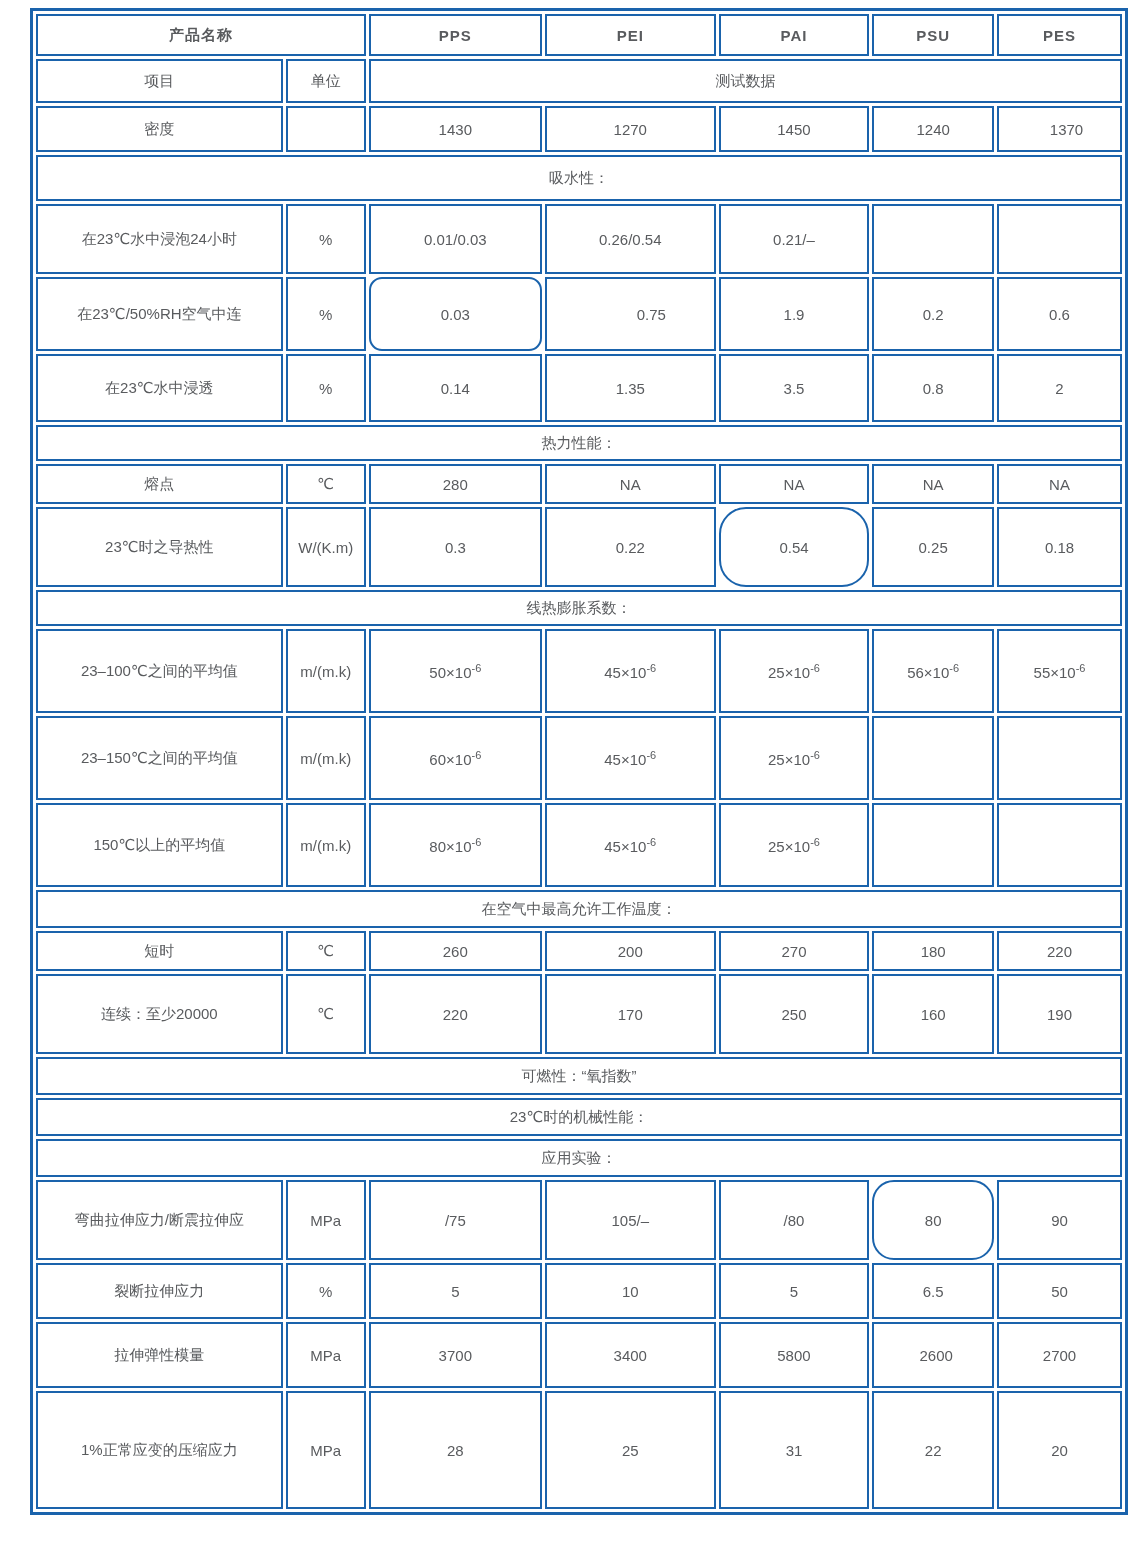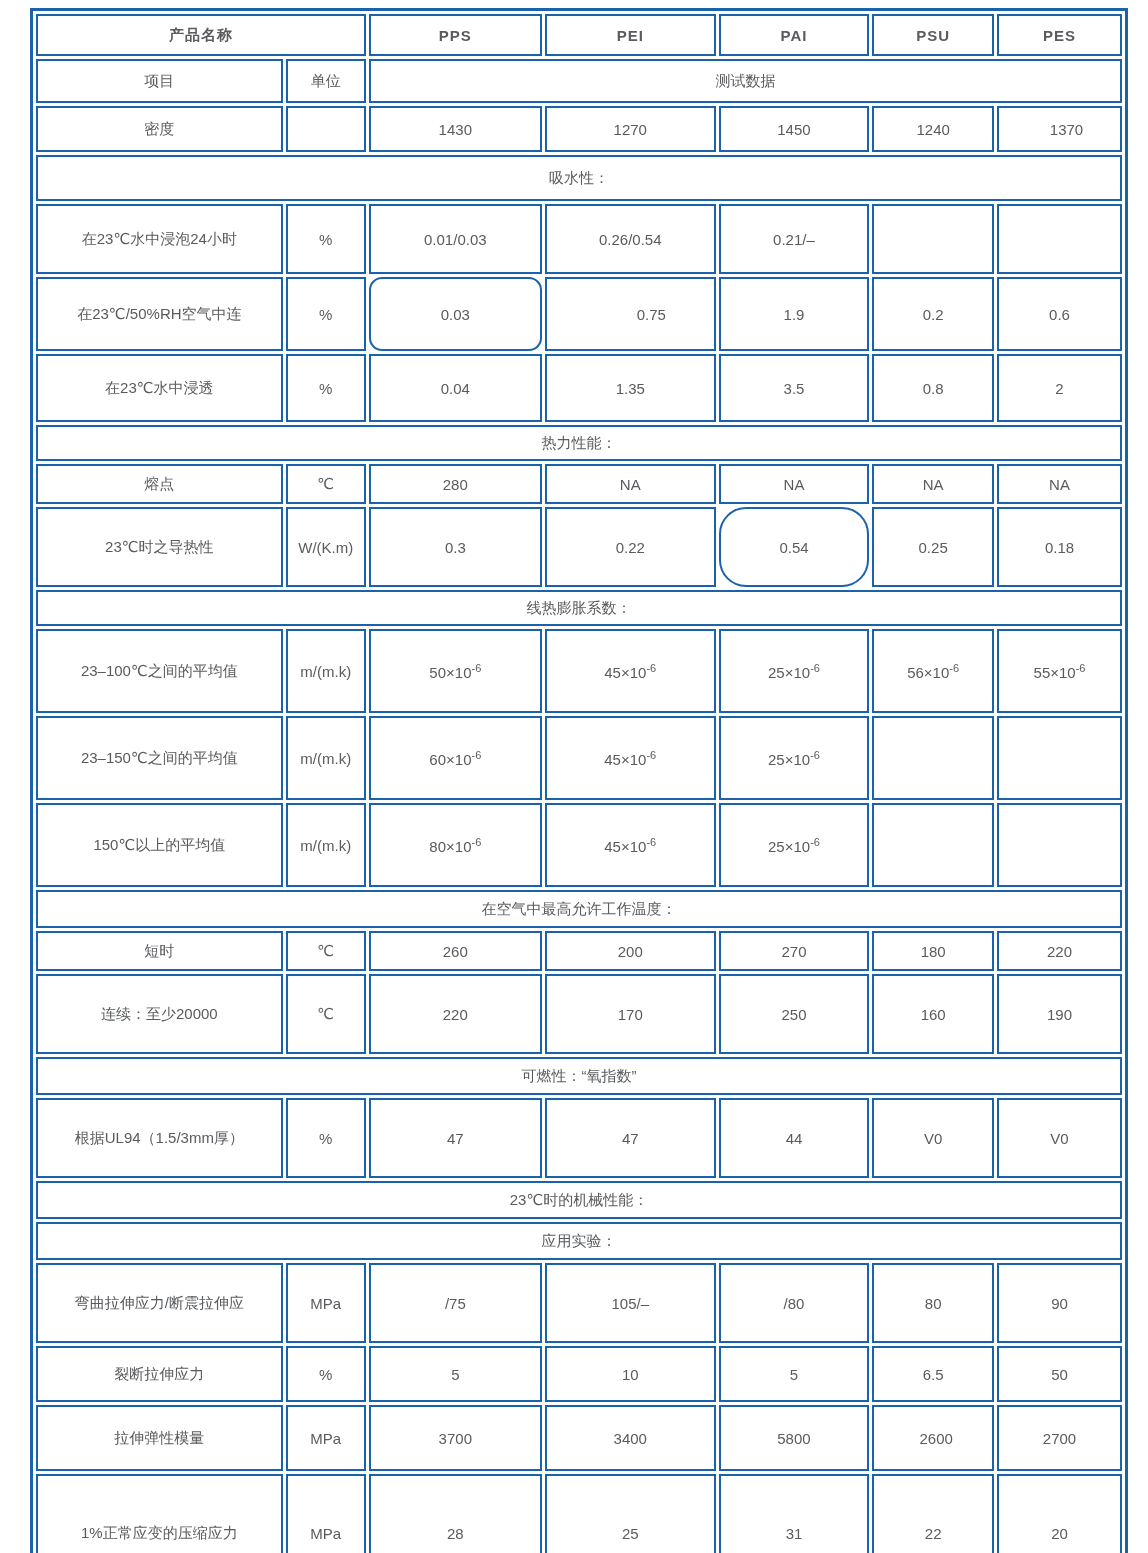--- a/index.html
+++ b/index.html
@@ -107,21 +107,21 @@
           <td style="height: 66px;">%</td>
           <td style="height: 66px; border-radius: 13px;">0.03</td>
           <td style="height: 66px; padding-left: 48px;">0.75</td>
           <td style="height: 66px;">1.9</td>
           <td style="height: 66px;">0.2</td>
           <td style="height: 66px;">0.6</td>
         </tr>
         <tr>
           <td style="height: 60px;">在23℃水中浸透</td>
           <td style="height: 60px;">%</td>
-          <td style="height: 60px;">0.04</td>
+          <td style="height: 60px;">0.14</td>
           <td style="height: 60px;">1.35</td>
           <td style="height: 60px;">3.5</td>
           <td style="height: 60px;">0.8</td>
           <td style="height: 60px;">2</td>
         </tr>
         <tr>
           <td colspan="7" class="section-cell" style="height: 28px;">热力性能：</td>
         </tr>
         <tr>
           <td style="height: 32px;">熔点</td>
@@ -189,41 +189,32 @@
           <td style="height: 72px;">220</td>
           <td style="height: 72px;">170</td>
           <td style="height: 72px;">250</td>
           <td style="height: 72px;">160</td>
           <td style="height: 72px;">190</td>
         </tr>
         <tr>
           <td colspan="7" class="section-cell" style="height: 30px;">可燃性：“氧指数”</td>
         </tr>
         <tr>
-          <td style="height: 72px;">根据UL94（1.5/3mm厚）</td>
-          <td style="height: 72px;">%</td>
-          <td style="height: 72px;">47</td>
-          <td style="height: 72px;">47</td>
-          <td style="height: 72px;">44</td>
-          <td style="height: 72px;">V0</td>
-          <td style="height: 72px;">V0</td>
-        </tr>
-        <tr>
           <td colspan="7" class="section-cell" style="height: 30px;">23℃时的机械性能：</td>
         </tr>
         <tr>
           <td colspan="7" class="section-cell" style="height: 30px;">应用实验：</td>
         </tr>
         <tr>
           <td style="height: 72px;">弯曲拉伸应力/断震拉伸应</td>
           <td style="height: 72px;">MPa</td>
           <td style="height: 72px; margin-top: 44px;">/75</td>
           <td style="height: 72px;">105/–</td>
           <td style="height: 72px;">/80</td>
-          <td style="height: 72px;">80</td>
+          <td style="height: 72px; border-radius: 22px;">80</td>
           <td style="height: 72px;">90</td>
         </tr>
         <tr>
           <td style="height: 48px;">裂断拉伸应力</td>
           <td style="height: 48px;">%</td>
           <td style="height: 48px;">5</td>
           <td style="height: 48px;">10</td>
           <td style="height: 48px;">5</td>
           <td style="height: 48px;">6.5</td>
           <td style="height: 48px;">50</td>

